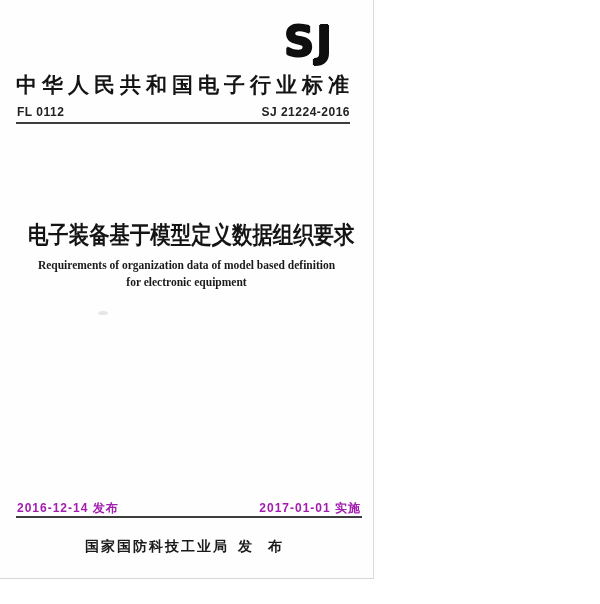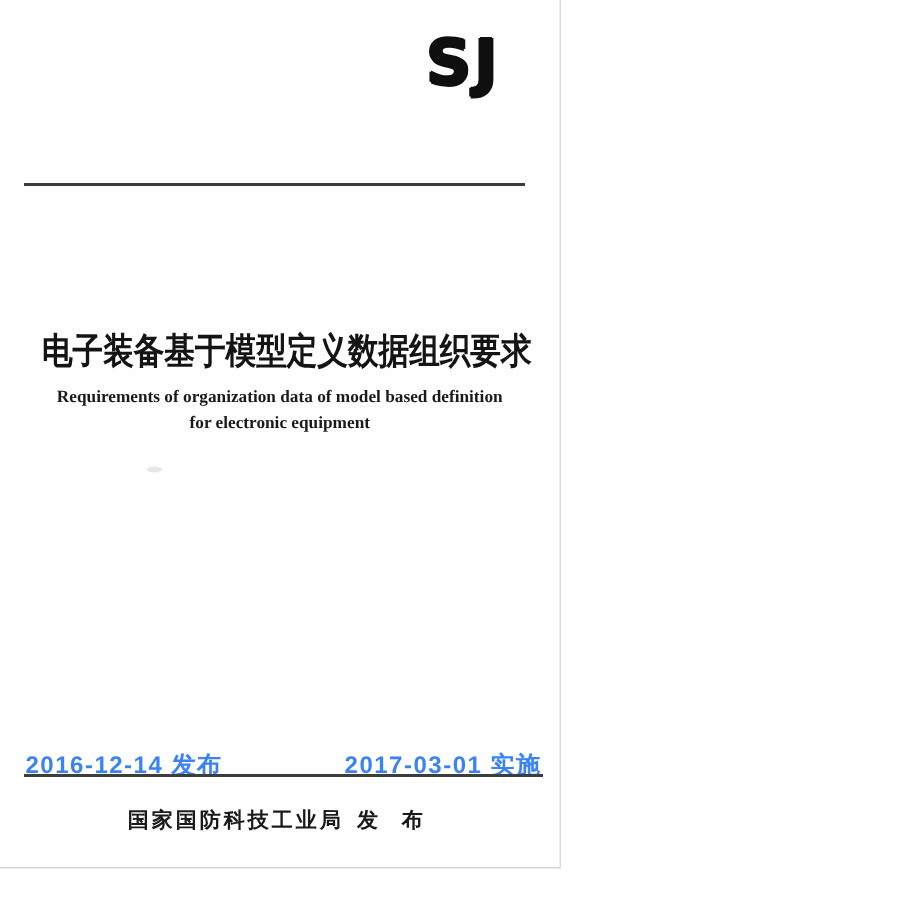--- a/index.html
+++ b/index.html
@@ -107,24 +107,24 @@
     border-radius: 50%;
     background: #e7e7e7;
   }
   .dates-row {
     position: absolute;
     top: 500px;
     left: 17px;
     width: 344px;
     display: flex;
     justify-content: space-between;
-    font-size: 16px;
+    font-size: 12px;
     font-weight: bold;
     letter-spacing: 1px;
-    color: #3b82f6;
+    color: #a21caf;
   }
   .rule-bottom {
     position: absolute;
     top: 516px;
     left: 16px;
     width: 346px;
     height: 2px;
     background: #3d3d3d;
   }
   .publisher-row {
@@ -147,35 +147,40 @@
   }
 </style>
 </head>
 <body>
 
 <div class="canvas">
   <div class="page">
 
     <div class="logo">SJ</div>
 
+    <div class="std-name">中华人民共和国电子行业标准</div>
 
+    <div class="codes-row">
+      <span>FL 0112</span>
+      <span>SJ 21224-2016</span>
+    </div>
 
     <div class="rule-top"></div>
 
     <div class="title-cn">电子装备基于模型定义数据组织要求</div>
 
     <div class="title-en line2">for electronic equipment</div>
 
     <div class="title-en line1">Requirements of organization data of model based definition</div>
 
     <div class="scan-speck"></div>
 
     <div class="dates-row">
       <span>2016-12-14 发布</span>
-      <span>2017-03-01 实施</span>
+      <span>2017-01-01 实施</span>
     </div>
 
     <div class="rule-bottom"></div>
 
     <div class="publisher-row">
       <span>国家国防科技工业局</span>
       <span class="publish-label">发 布</span>
     </div>
 
   </div>

